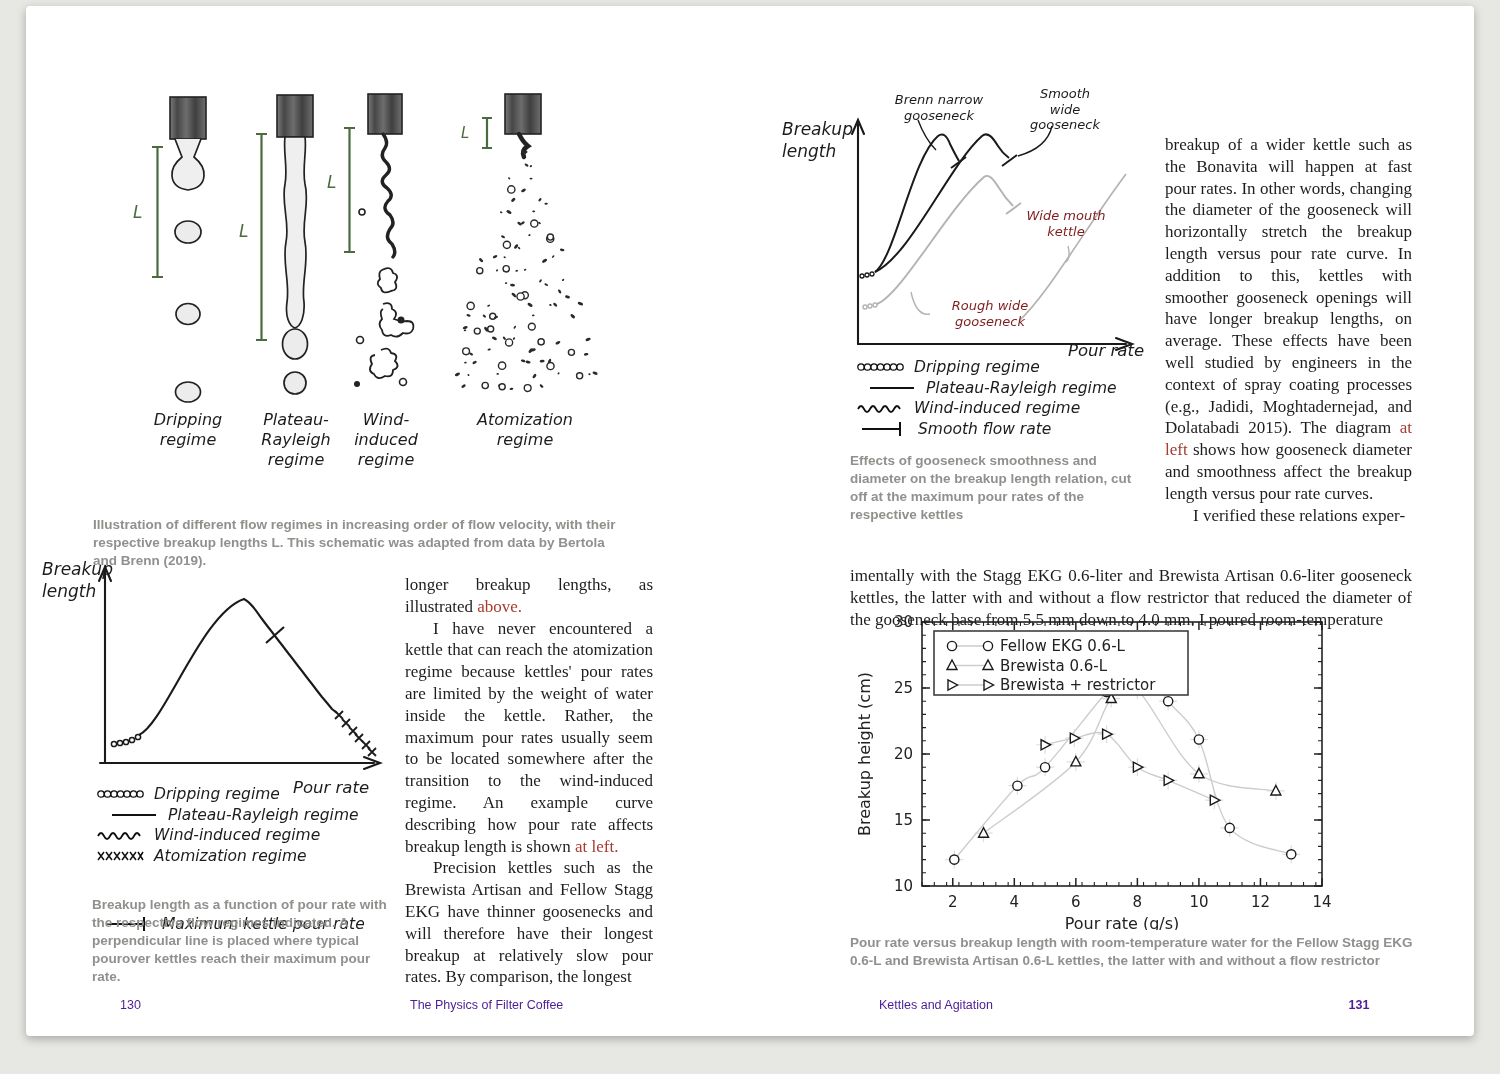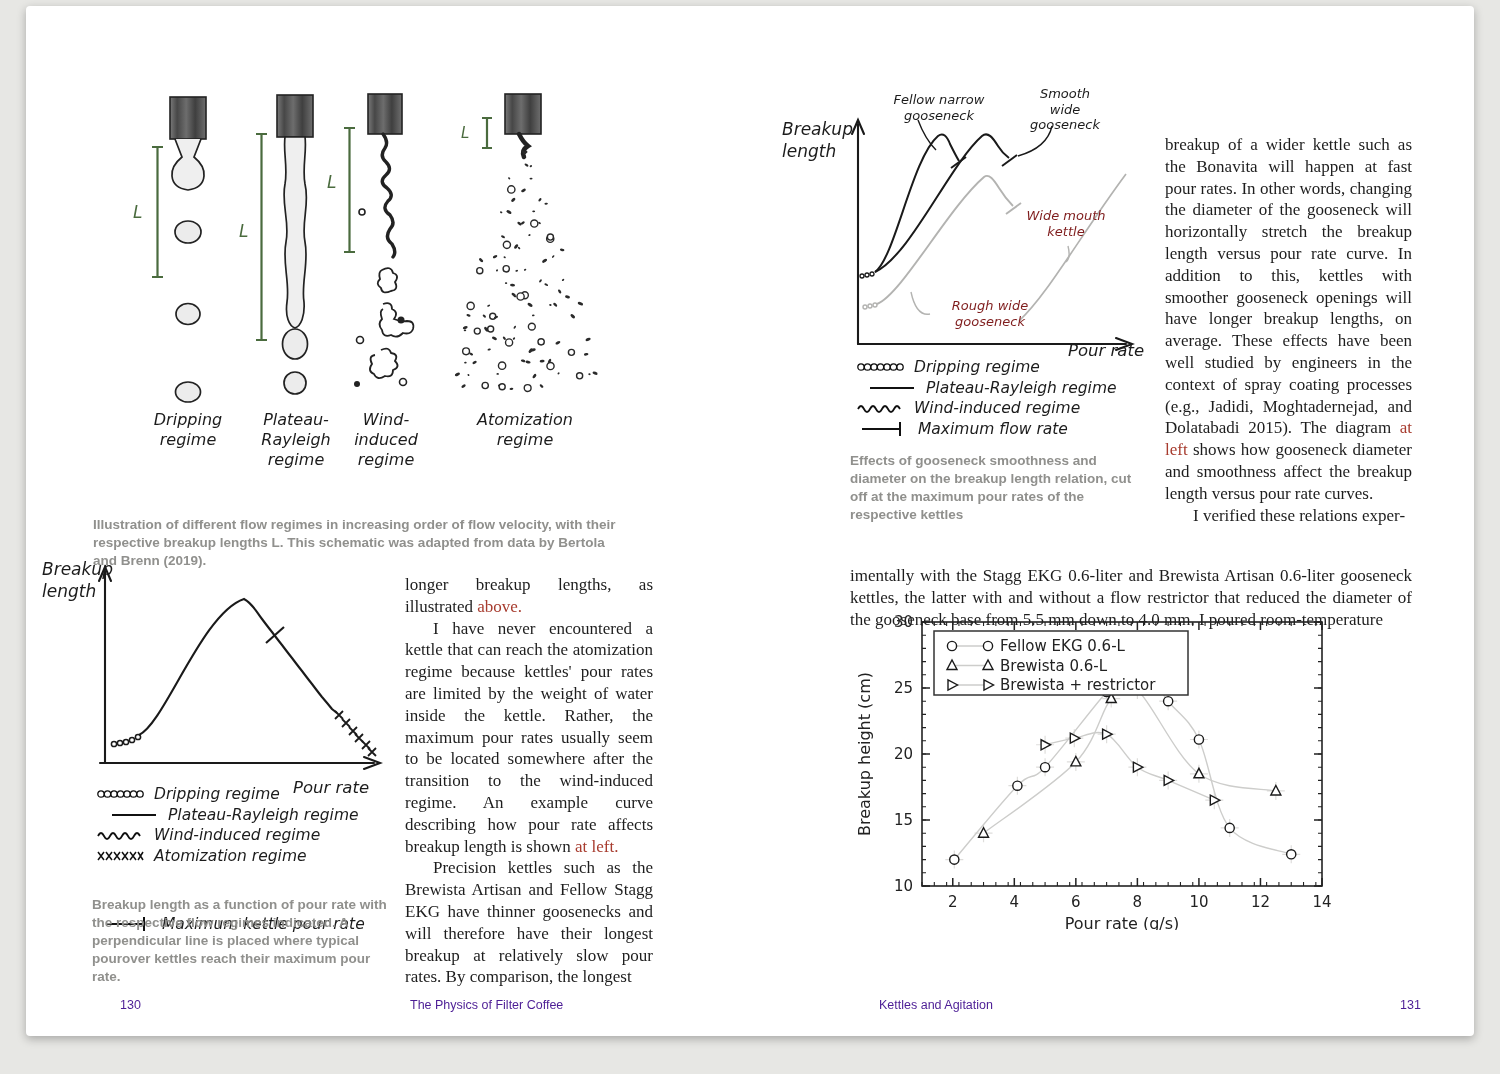--- a/index.html
+++ b/index.html
@@ -329,21 +329,21 @@
         <path d="M138,34 C144,50 150,58 156,64" stroke-width="1.4"></path>
       </g>
 
       <g stroke="#1a1a1a" fill="none">
         <path d="M95,186 C130,170 170,78 202,50 C208,45 213,52 218,60 C221,65 225,69 229,72" stroke-width="2"></path>
         <path d="M222,80 L237,69" stroke-width="2"></path>
         <path d="M272,40 C268,58 252,66 238,70" stroke-width="1.4"></path>
       </g>
     </svg>
     <div class="abs hw" style="left:2px;top:32px;width:88px;font-size:17px;line-height:1.3;">Breakup length</div>
-    <div class="curve-label hw" style="left:100px;top:6px;width:118px;">Fellow narrow gooseneck</div>
+    <div class="curve-label hw" style="left:100px;top:6px;width:118px;">Brenn narrow gooseneck</div>
     <div class="curve-label hw" style="left:244px;top:0px;width:82px;">Smooth wide gooseneck</div>
     <div class="curve-label hw hw-gray" style="left:245px;top:122px;width:82px;">Wide mouth kettle</div>
     <div class="curve-label hw hw-gray" style="left:158px;top:212px;width:104px;">Rough wide gooseneck</div>
   </div>
   <div class="abs hw" style="left:1068px;top:341px;width:80px;font-size:16.5px;">Pour rate</div>
 
   <div class="abs" style="left:856px;top:357px;">
     <div class="legend-row">
       <svg width="48" height="14">
           <g fill="none" stroke="#111" stroke-width="1.3">
@@ -367,21 +367,21 @@
     <div class="legend-row">
       <svg width="48" height="14">
           <path d="M2,8 q3,-6 6,0 t6,0 t6,0 t6,0 t6,0 t6,0 t6,0" stroke="#111" stroke-width="1.8" fill="none"></path>
         </svg>
       <span class="hw">Wind-induced regime</span>
     </div>
     <div class="legend-row" style="padding-left:4px;">
       <svg width="48" height="16">
           <path d="M2,8 H40 M40,1 V15" stroke="#111" stroke-width="2"></path>
         </svg>
-      <span class="hw">Maximum flow rate</span>
+      <span class="hw">Smooth flow rate</span>
     </div>
   </div>
 
   <div class="abs cap" style="left:850px;top:452px;width:298px;">Effects of gooseneck smoothness and diameter on the breakup length relation, cut off at the maximum pour rates of the respective kettles</div>
 
   <div class="abs body-serif" style="left:1165px;top:97px;width:247px;">
       <p><span>breakup of a wider kettle such as the Bonavita will happen at fast pour rates. In other words, changing the diameter of the gooseneck will horizontally stretch the breakup length versus pour rate curve. In addition to this, kettles with smoother gooseneck openings will have longer breakup lengths, on average. These effects have been well studied by engineers in the context of spray coating processes (e.g., Jadidi, Moghtadernejad, and Dolatabadi 2015). The diagram </span><span class="red">at left</span><span> shows how gooseneck diameter and smoothness affect the breakup length versus pour rate curves.</span></p>
       <p class="indent"><span>I verified these relations exper-</span></p>
     </div>
 
@@ -522,16 +522,17 @@
       <path d="M100,57.5 H140" stroke="#cdcdcb" stroke-width="1.4"></path>
       <path d="M97,61.5 L107,61.5 L102,52 Z" fill="#fff" stroke="#1b1b1b" stroke-width="1.4"></path>
       <path d="M133,61.5 L143,61.5 L138,52 Z" fill="#fff" stroke="#1b1b1b" stroke-width="1.4"></path>
       <text x="150" y="62.5" fill="#222" font-family="DejaVu Sans, sans-serif" font-size="15">Brewista 0.6-L</text>
       <path d="M100,77 H140" stroke="#cdcdcb" stroke-width="1.4"></path>
       <path d="M98,72 L98,82 L107.5,77 Z" fill="#fff" stroke="#1b1b1b" stroke-width="1.4"></path>
       <path d="M134,72 L134,82 L143.5,77 Z" fill="#fff" stroke="#1b1b1b" stroke-width="1.4"></path>
       <text x="150" y="82" fill="#222" font-family="DejaVu Sans, sans-serif" font-size="15">Brewista + restrictor</text>
     </svg>
 
+  <div class="abs cap" style="left:850px;top:934px;width:568px;">Pour rate versus breakup length with room-temperature water for the Fellow Stagg EKG 0.6-L and Brewista Artisan 0.6-L kettles, the latter with and without a flow restrictor</div>
 
   <div class="abs foot" style="left:872px;top:998px;margin-left:7px;">Kettles and Agitation</div>
-  <div class="abs foot" style="left:1400px;top:998px;width:30px;text-align:left;">131</div>
+  <div class="abs foot" style="left:1344px;top:998px;width:30px;text-align:center;font-weight:bold;">131</div>
 </div>
 
 </body></html>

